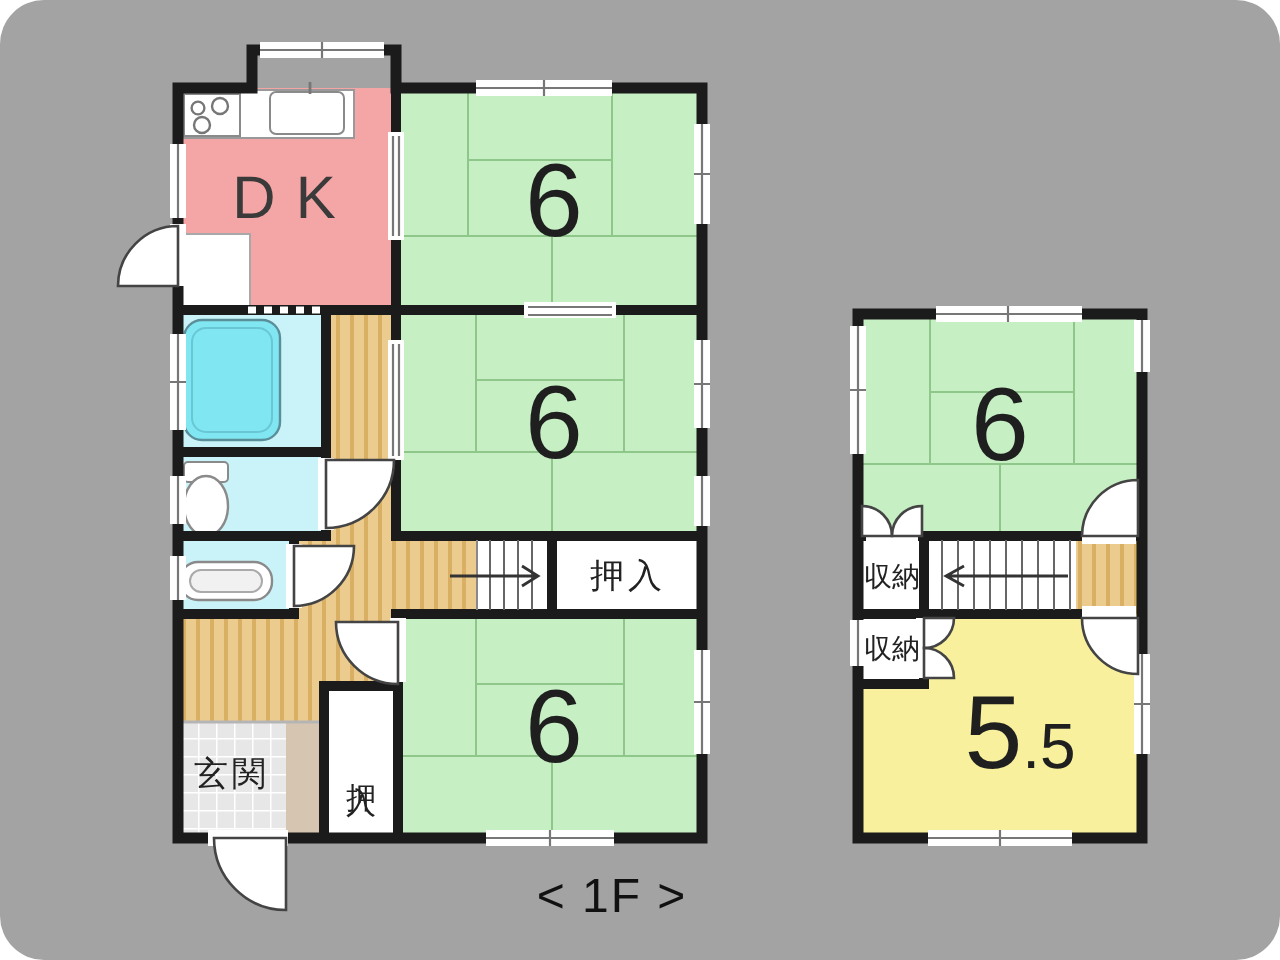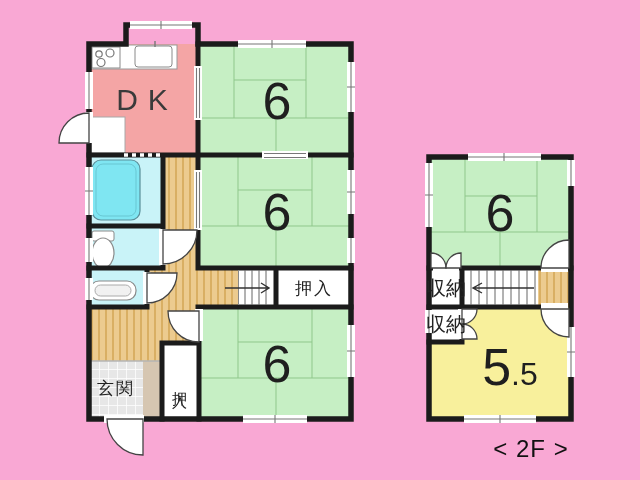--- a/index.html
+++ b/index.html
@@ -1,24 +1,24 @@
 <!DOCTYPE html>
 <html><head>
 <meta charset="utf-8">
 <style>
   html,body{margin:0;padding:0;background:#fff;}
-  .stage{position:relative;width:640px;height:480px;background:#f9a8d4;overflow:hidden;
-         font-family:"Liberation Sans","DejaVu Sans",sans-serif;}
+  .stage{position:relative;width:640px;height:480px;background:#a3a3a3;overflow:hidden;
+         font-family:"Liberation Sans","DejaVu Sans",sans-serif;border-radius:22px;}
   .stage svg{position:absolute;left:0;top:0;}
   .lbl{position:absolute;transform:translate(-50%,-50%);white-space:nowrap;color:#262626;
        line-height:1;user-select:none;}
   .lbl-dk{font-size:30px;letter-spacing:10px;color:#3a3a3a;}
   .lbl-six{font-size:52px;color:#1f1f1f;}
   .lbl-small{font-size:17px;letter-spacing:2px;color:#222;}
-  .lbl-shuno{font-size:20px;letter-spacing:0;color:#222;}
+  .lbl-shuno{font-size:14px;letter-spacing:0;color:#222;}
   .lbl-vert{font-size:15px;color:#222;writing-mode:vertical-rl;letter-spacing:2px;}
   .lbl-55{display:flex;align-items:baseline;color:#1f1f1f;}
   .lbl-55 .big{font-size:52px;}
   .lbl-55 .small{font-size:32px;}
   .caption{font-size:24px;color:#111;letter-spacing:1px;}
 </style>
 </head>
 <body>
 
 <div class="stage">
@@ -184,14 +184,14 @@
 <div class="lbl lbl-small" style="left:314px;top:288px;">押入</div>
 <div class="lbl lbl-vert" style="left:180px;top:381px;">押入</div>
 <div class="lbl lbl-small" style="left:116px;top:389px;font-family:Liberation Mono, monospace;">玄関</div>
 <div class="lbl lbl-six" style="left:500px;top:213px;">6</div>
 <div class="lbl lbl-shuno" style="left:446px;top:288px;">収納</div>
 <div class="lbl lbl-shuno" style="left:446px;top:324px;">収納</div>
 <div class="lbl lbl-55" style="left:510px;top:367px;">
   <span class="big">5</span>
       <span class="small">.5</span>
 </div>
-<div class="lbl caption" style="left:531px;top:449px;">&lt; 2F &gt;</div>
+<div class="lbl caption" style="left:306px;top:449px;">&lt; 1F &gt;</div>
 </div>
 
 </body></html>

